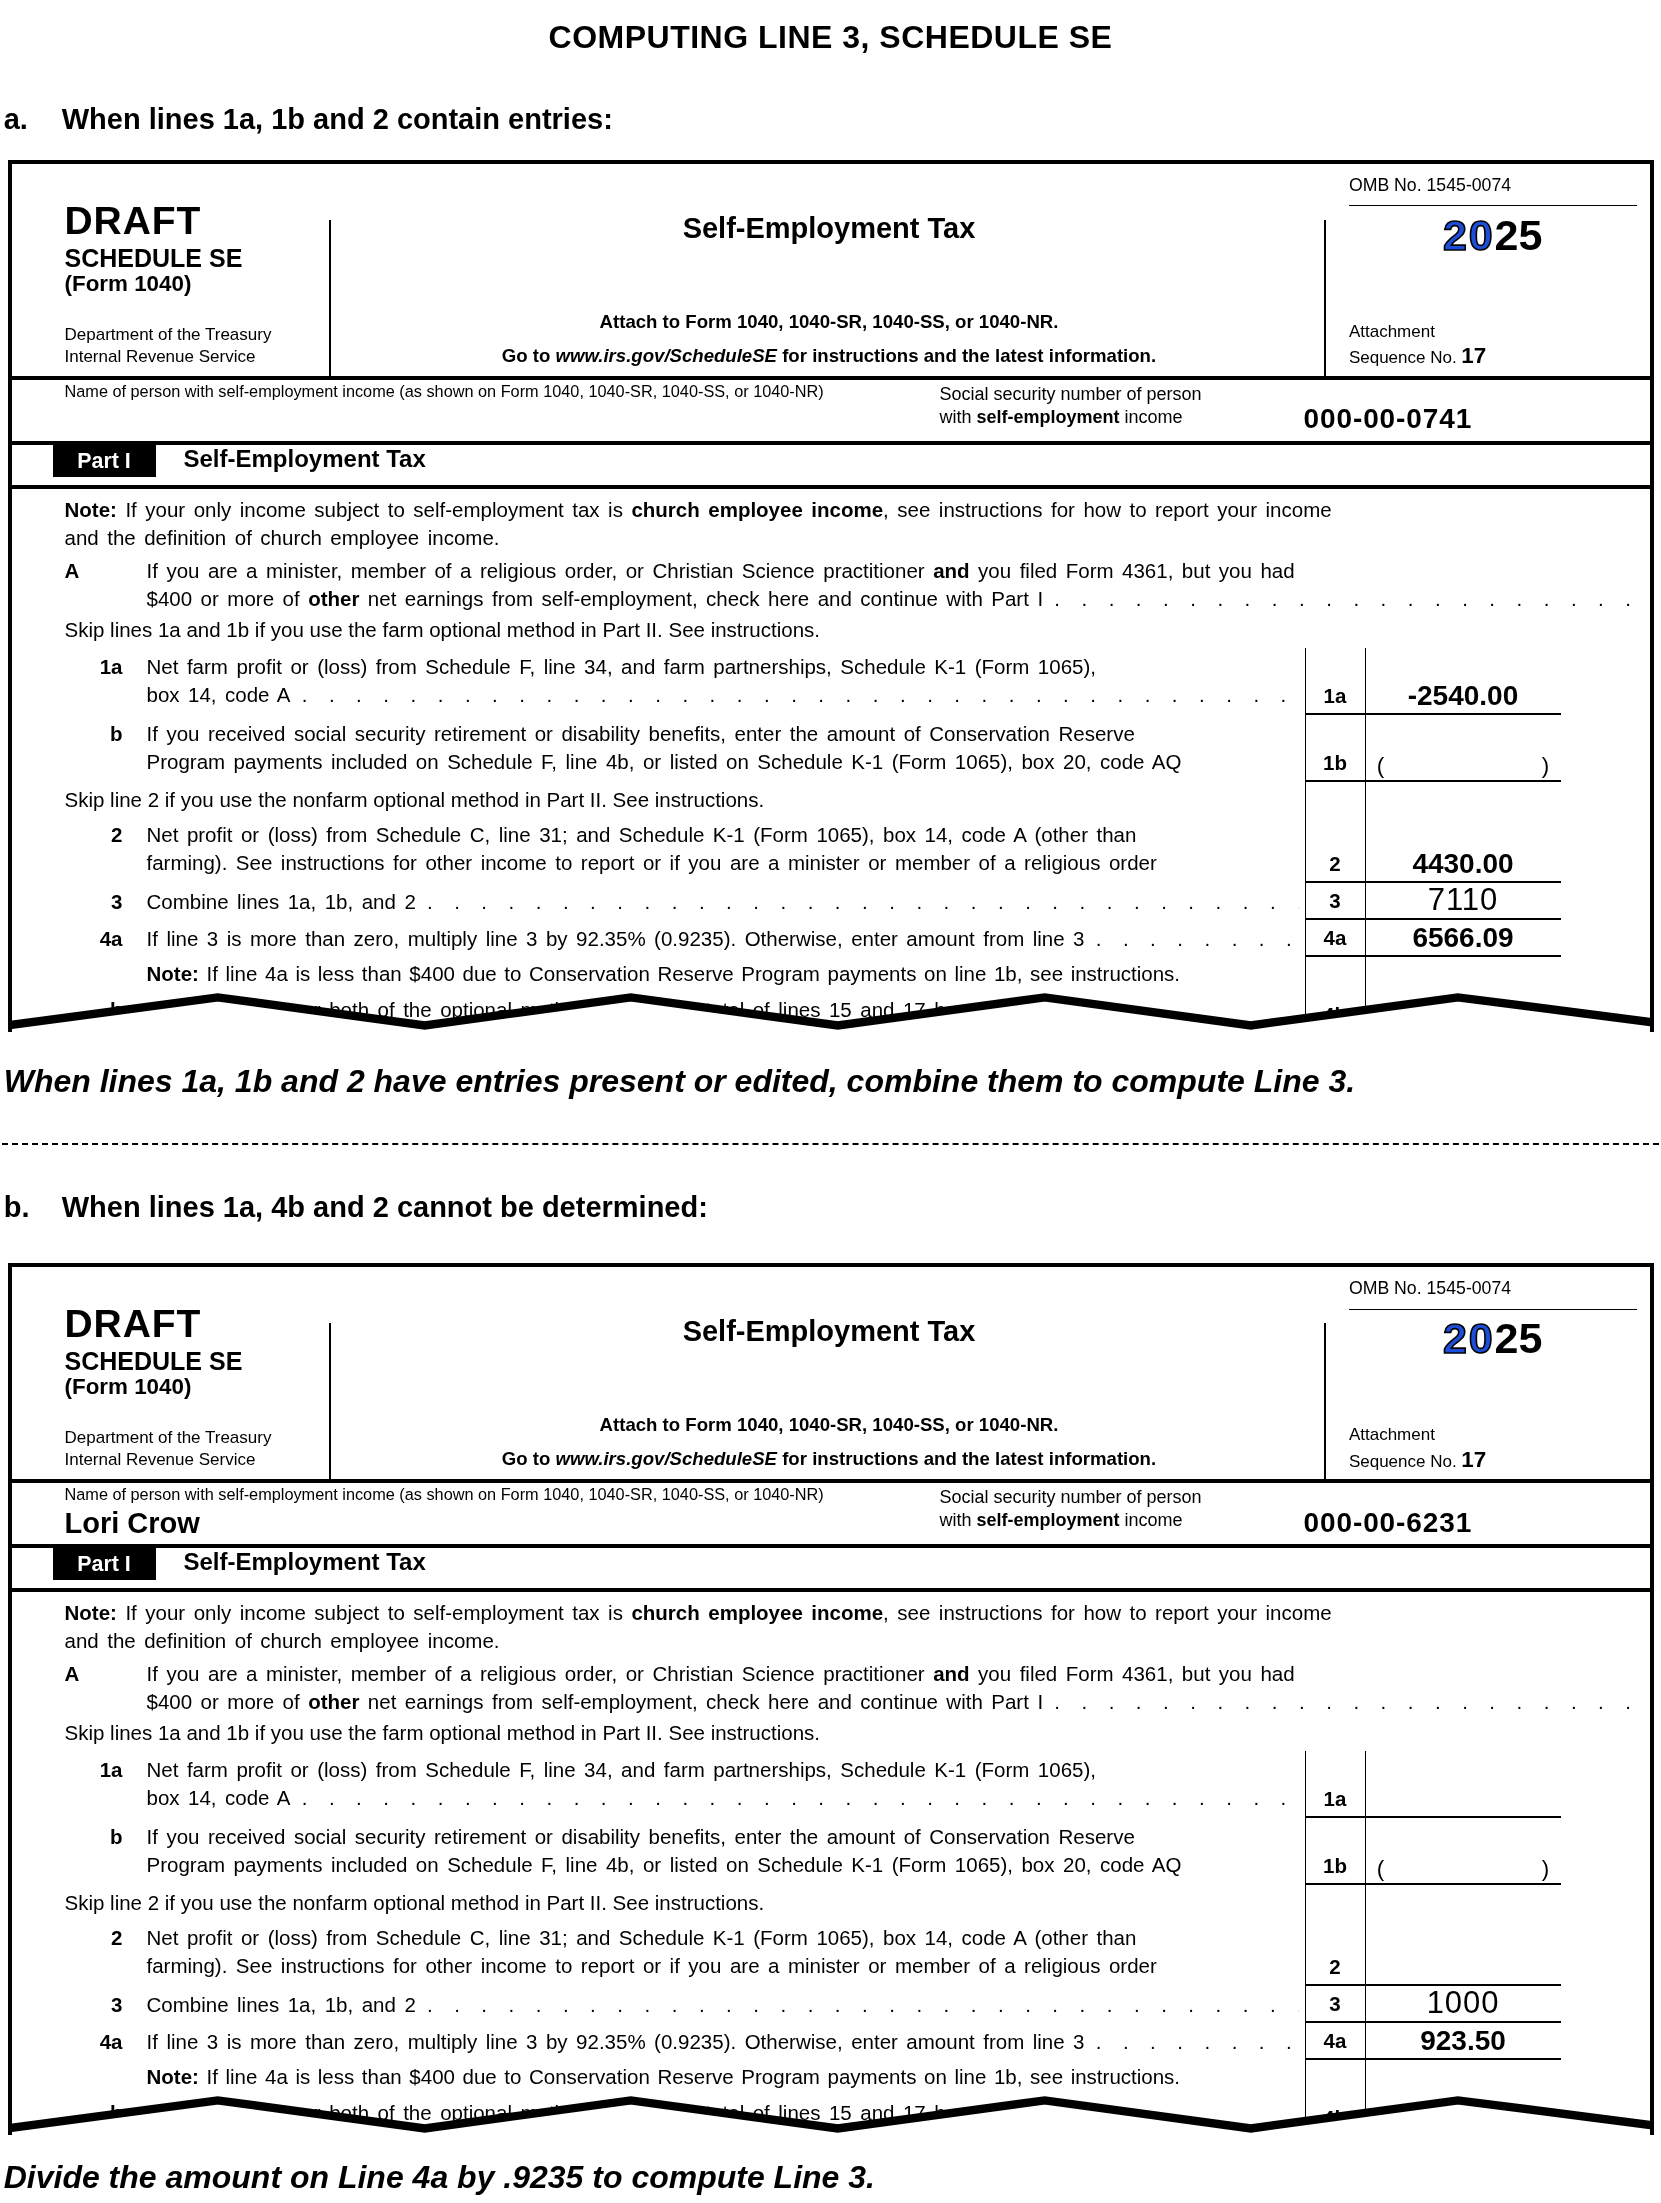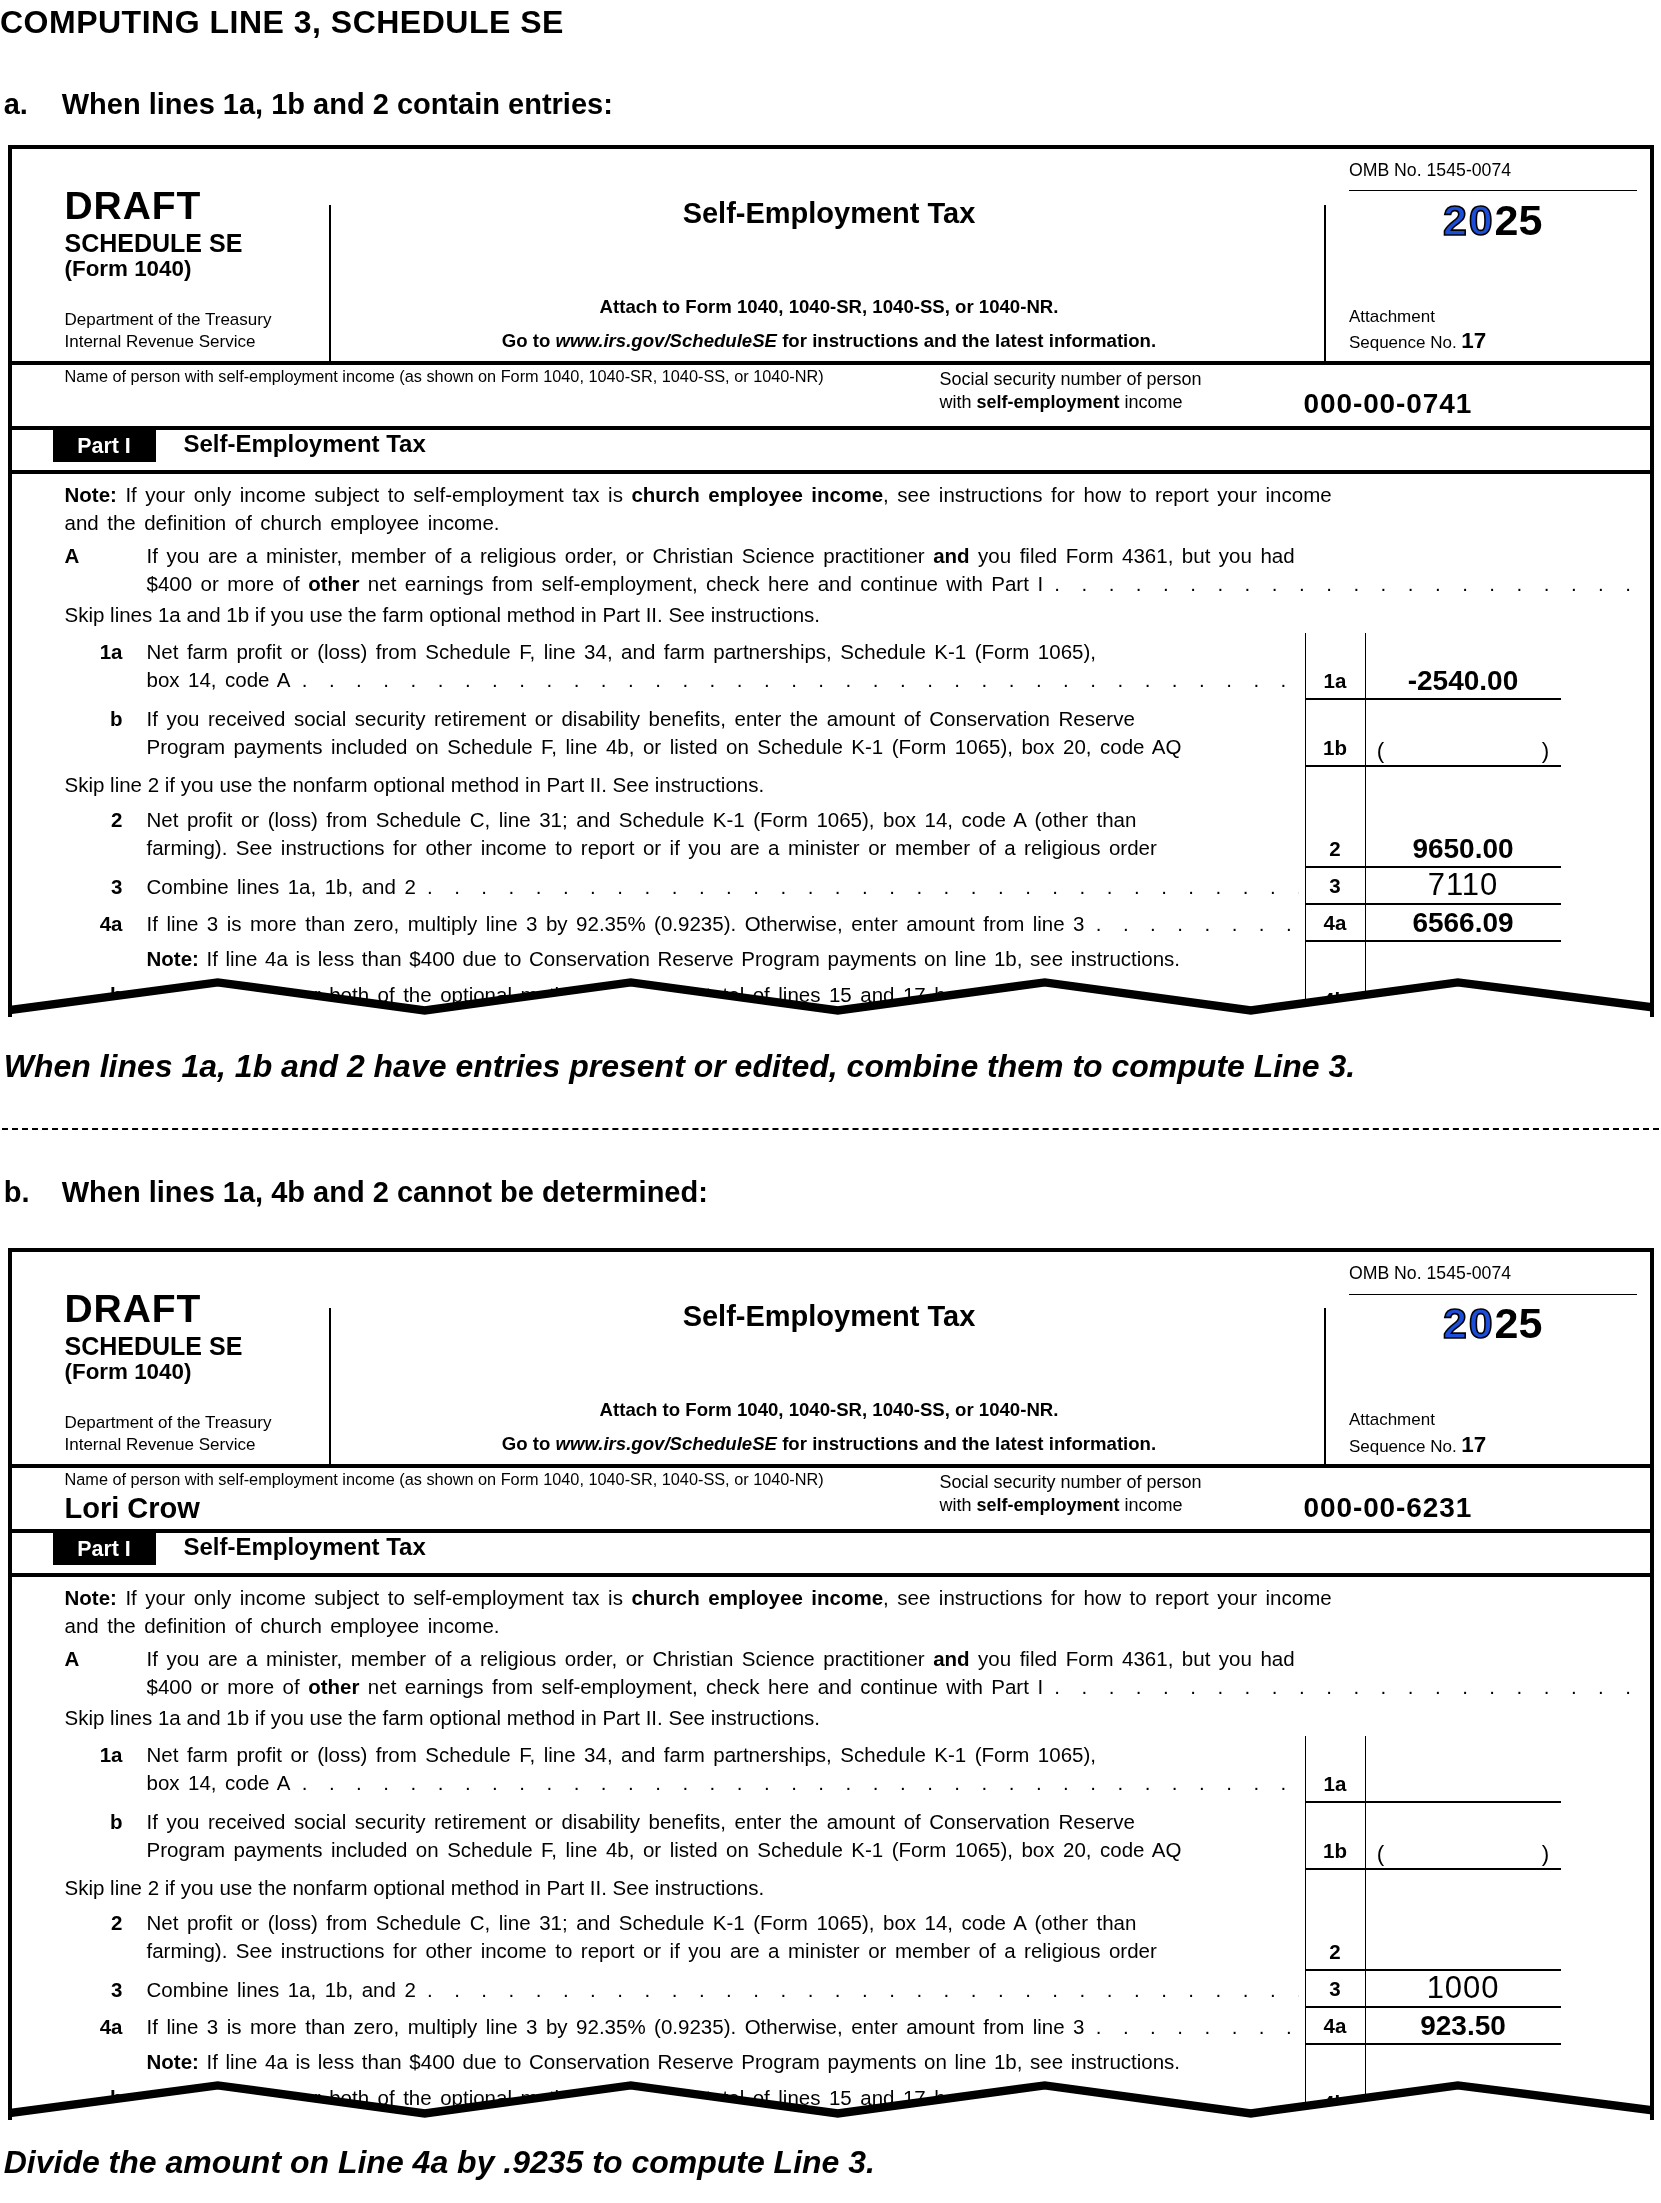--- a/index.html
+++ b/index.html
@@ -1,21 +1,21 @@
 <!DOCTYPE html>
 <html style="font-size:15px"><head>
 <meta charset="utf-8">
 <style>
   * { box-sizing: border-box; margin: 0; padding: 0; }
   html, body { background: #fff; }
   body {
     width: 1661px; height: 2204px; overflow: hidden;
     color: #000; font-family: "Liberation Sans", sans-serif;
   }
-  .doc-title { text-align: left; font-size: 32px; font-weight: bold; margin-top: 4px; letter-spacing: 0.5px; }
+  .doc-title { text-align: center; font-size: 32px; font-weight: bold; margin-top: 19px; letter-spacing: 0.5px; }
   .sec-head { display: flex; font-size: 29px; font-weight: bold; margin: 47px 0 0 3.7px; }
   .sec-head .pre { width: 58px; }
   .caption { font-style: italic; font-weight: bold; font-size: 32px; line-height: 1.32; margin: 28px 140px 0 3.7px; }
   .caption.last { margin-top: 20.5px; margin-right: 37px; }
   .dashed-divider { border-top: 2.8px dashed #000; margin: 41px 1.9px 0; height: 0; }
   .sec-head.b { margin-top: 46px; }
 
   
   .card { position: relative; margin: 24px 7.5px 0; width: 1646px; border: 4.7px solid #000; border-bottom: none; overflow: hidden; background: #fff; }
   .card.second { margin-top: 39px; }
@@ -199,21 +199,21 @@
   </div>
 
   <div class="frow underline h72">
     <div class="fnum">2</div>
     <div class="ftxt">
       <div>Net profit or (loss) from Schedule C, line 31; and Schedule K-1 (Form 1065), box 14, code A (other than</div>
       <div>farming). See instructions for other income to report or if you are a minister or member of a religious order</div>
     </div>
     <div class="flbl">2</div>
     <div class="fval">
-        <span class="amt">9650.00</span>
+        <span class="amt">4430.00</span>
       </div>
     <div class="fsp"></div>
   </div>
 
   <div class="frow underline h40">
     <div class="fnum">3</div>
     <div class="ftxt">
       <div class="txtline">
           <span>Combine lines 1a, 1b, and 2</span>
           <span class="dots">. . . . . . . . . . . . . . . . . . . . . . . . . . . . . . . . . . . . . . . . . . . . . . . . . . . . . . . .</span>

